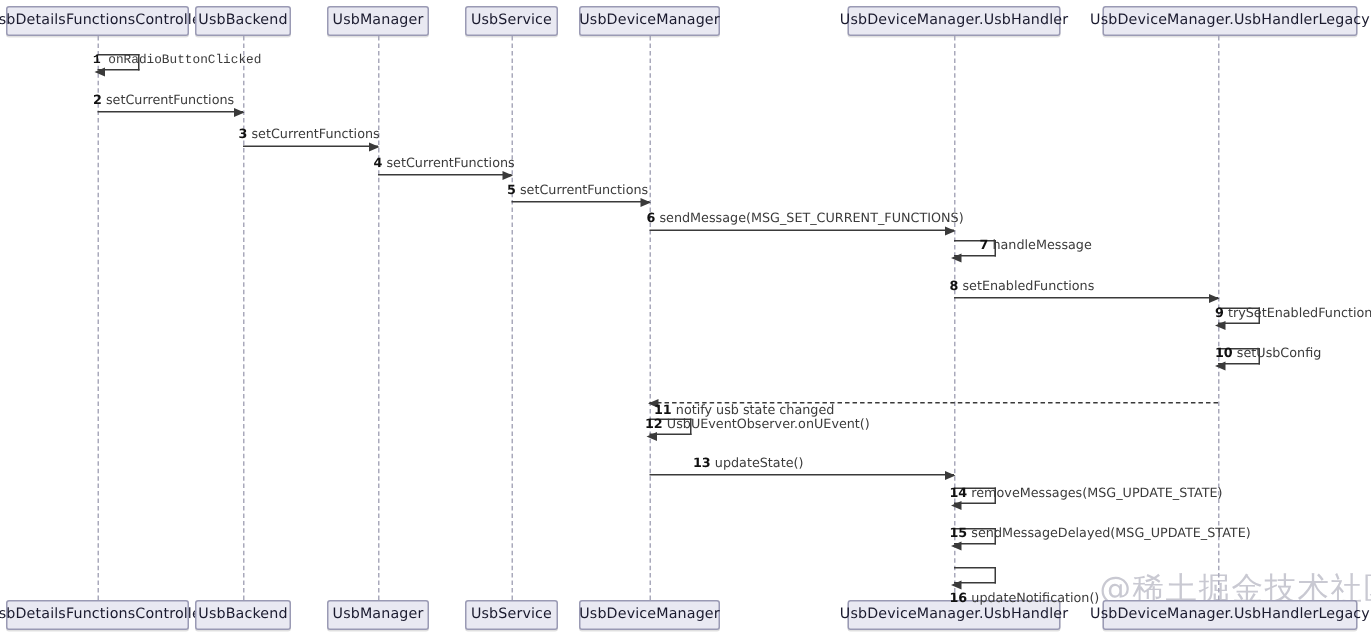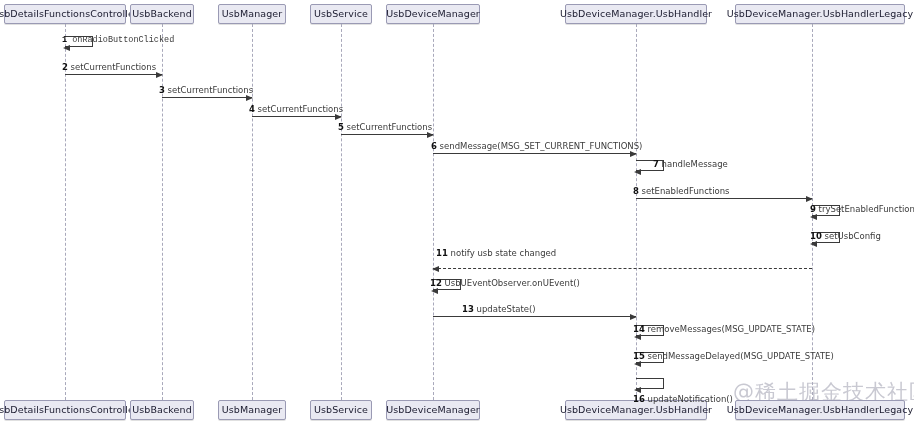--- a/index.html
+++ b/index.html
@@ -199,21 +199,21 @@
       <div class="arrowhead left"></div>
     </div>
     <div class="msg-label" style="left: 810px; top: 205px;"><span class="num">9</span><span> trySetEnabledFunctions</span></div>
     <div class="selfcall" style="left: 812px; top: 232px;">
       <div class="arrowhead left"></div>
     </div>
     <div class="msg-label" style="left: 810px; top: 232px;"><span class="num">10</span><span> setUsbConfig</span></div>
     <div class="msg dashed" style="left: 433px; width: 379px; top: 268px;">
       <div class="arrowhead left"></div>
     </div>
-    <div class="msg-label" style="left: 436px; top: 249px;"><span class="num">11</span><span> notify usb state changed</span></div>
+    <div class="msg-label" style="left: 436px; top: 270px;"><span class="num">11</span><span> notify usb state changed</span></div>
     <div class="selfcall" style="left: 433px; top: 279px;">
       <div class="arrowhead left"></div>
     </div>
     <div class="msg-label" style="left: 430px; top: 279px;"><span class="num">12</span><span> UsbUEventObserver.onUEvent()</span></div>
     <div class="msg" style="left: 433px; width: 203px; top: 316px;">
       <div class="arrowhead right"></div>
     </div>
     <div class="msg-label" style="left: 430px; top: 305px; margin-left: 32px;"><span class="num">13</span><span> updateState()</span></div>
     <div class="selfcall" style="left: 636px; top: 325px;">
       <div class="arrowhead left"></div>

